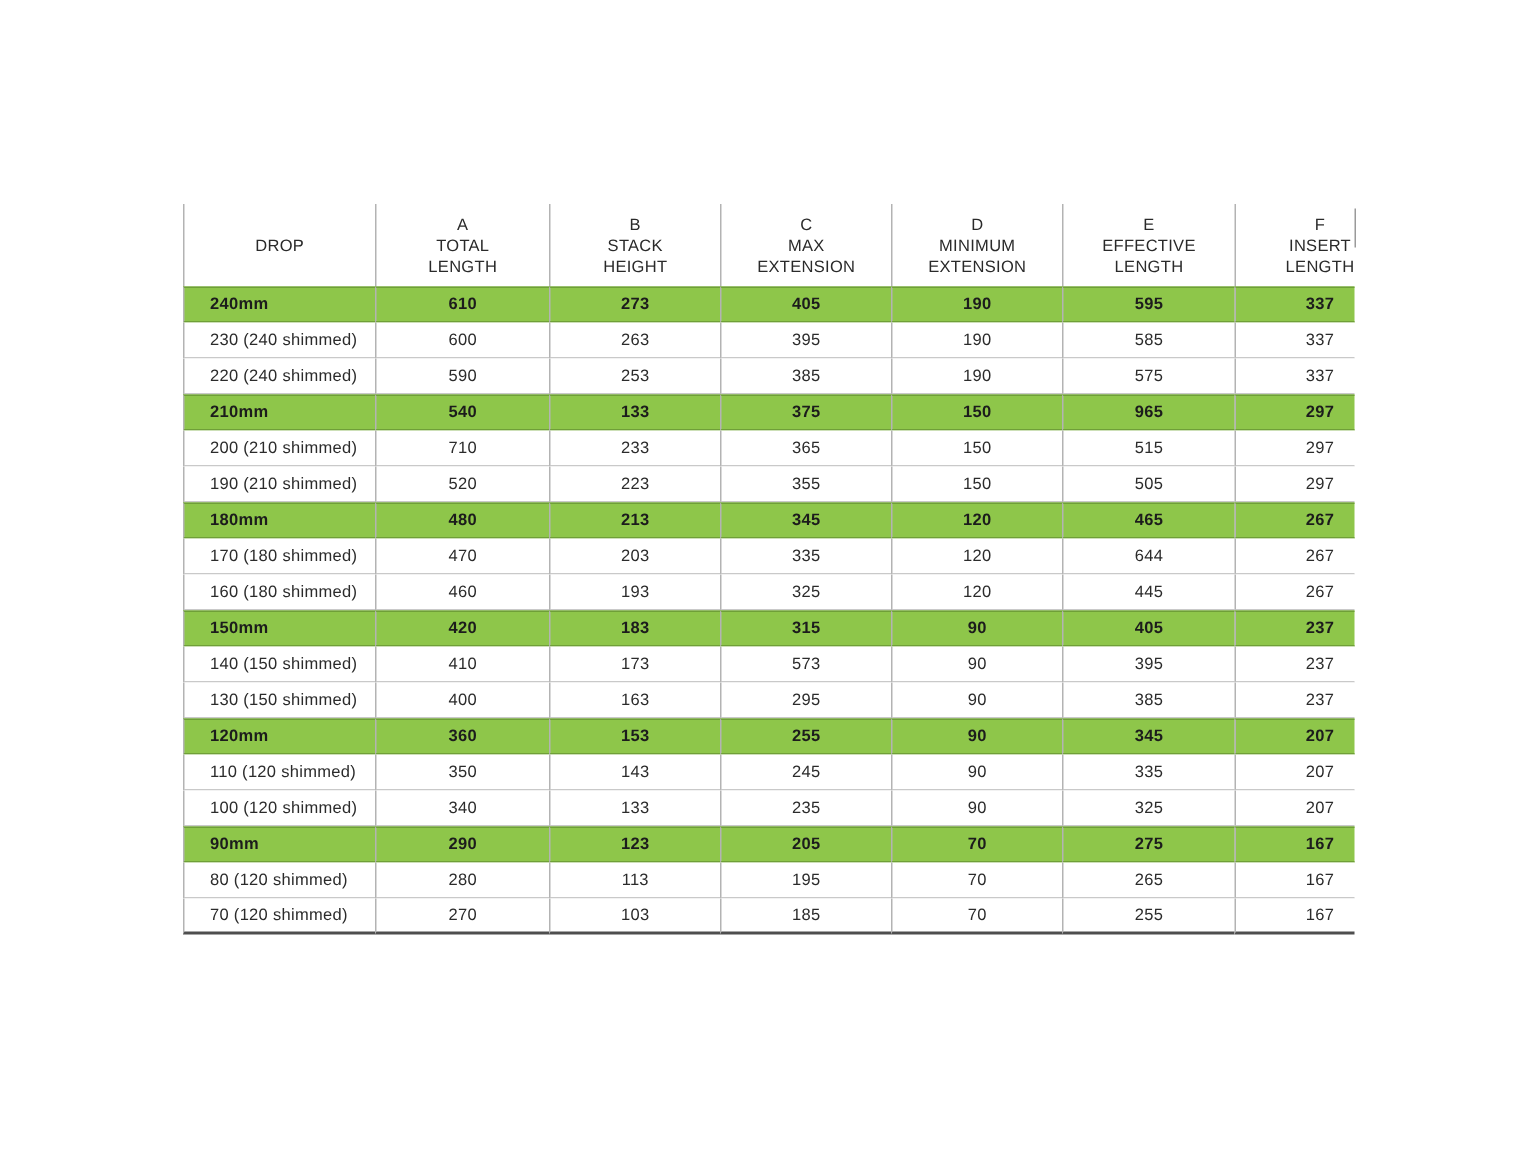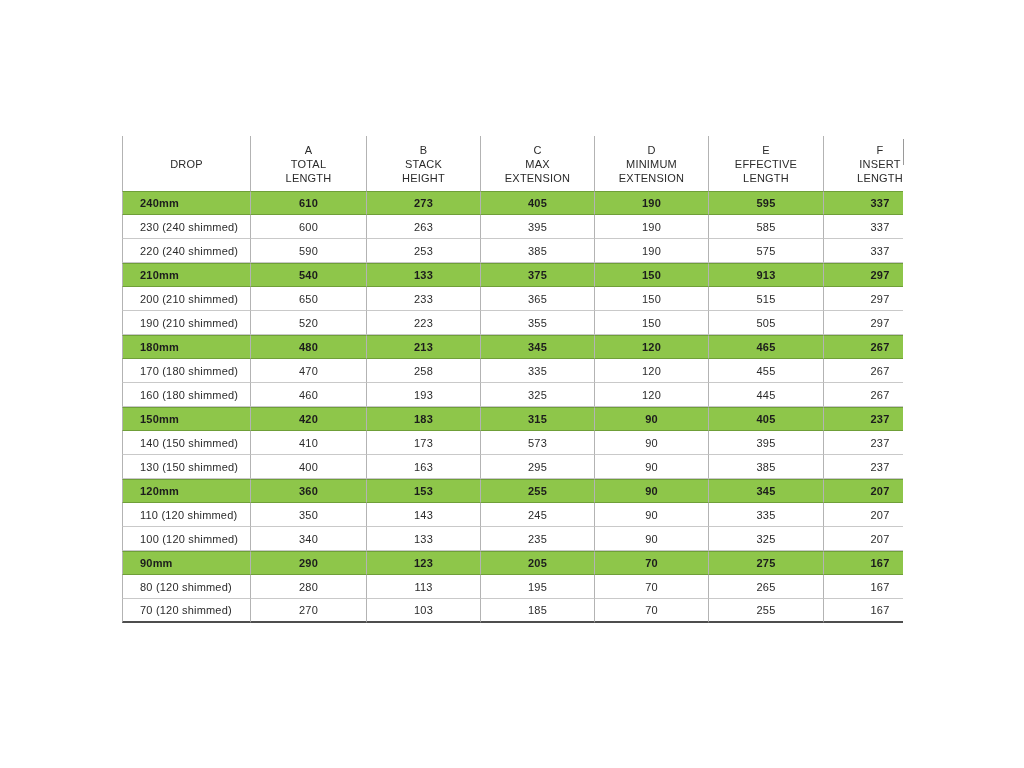--- a/index.html
+++ b/index.html
@@ -162,26 +162,26 @@
           <td>190</td>
           <td>575</td>
           <td>337</td>
         </tr>
         <tr class="hl">
           <td class="drop">210mm</td>
           <td>540</td>
           <td>133</td>
           <td>375</td>
           <td>150</td>
-          <td>913</td>
+          <td>965</td>
           <td>297</td>
         </tr>
         <tr>
           <td class="drop">200 (210 shimmed)</td>
-          <td>650</td>
+          <td>710</td>
           <td>233</td>
           <td>365</td>
           <td>150</td>
           <td>515</td>
           <td>297</td>
         </tr>
         <tr>
           <td class="drop">190 (210 shimmed)</td>
           <td>520</td>
           <td>223</td>
@@ -195,24 +195,24 @@
           <td>480</td>
           <td>213</td>
           <td>345</td>
           <td>120</td>
           <td>465</td>
           <td>267</td>
         </tr>
         <tr>
           <td class="drop">170 (180 shimmed)</td>
           <td>470</td>
-          <td>258</td>
+          <td>203</td>
           <td>335</td>
           <td>120</td>
-          <td>455</td>
+          <td>644</td>
           <td>267</td>
         </tr>
         <tr>
           <td class="drop">160 (180 shimmed)</td>
           <td>460</td>
           <td>193</td>
           <td>325</td>
           <td>120</td>
           <td>445</td>
           <td>267</td>

